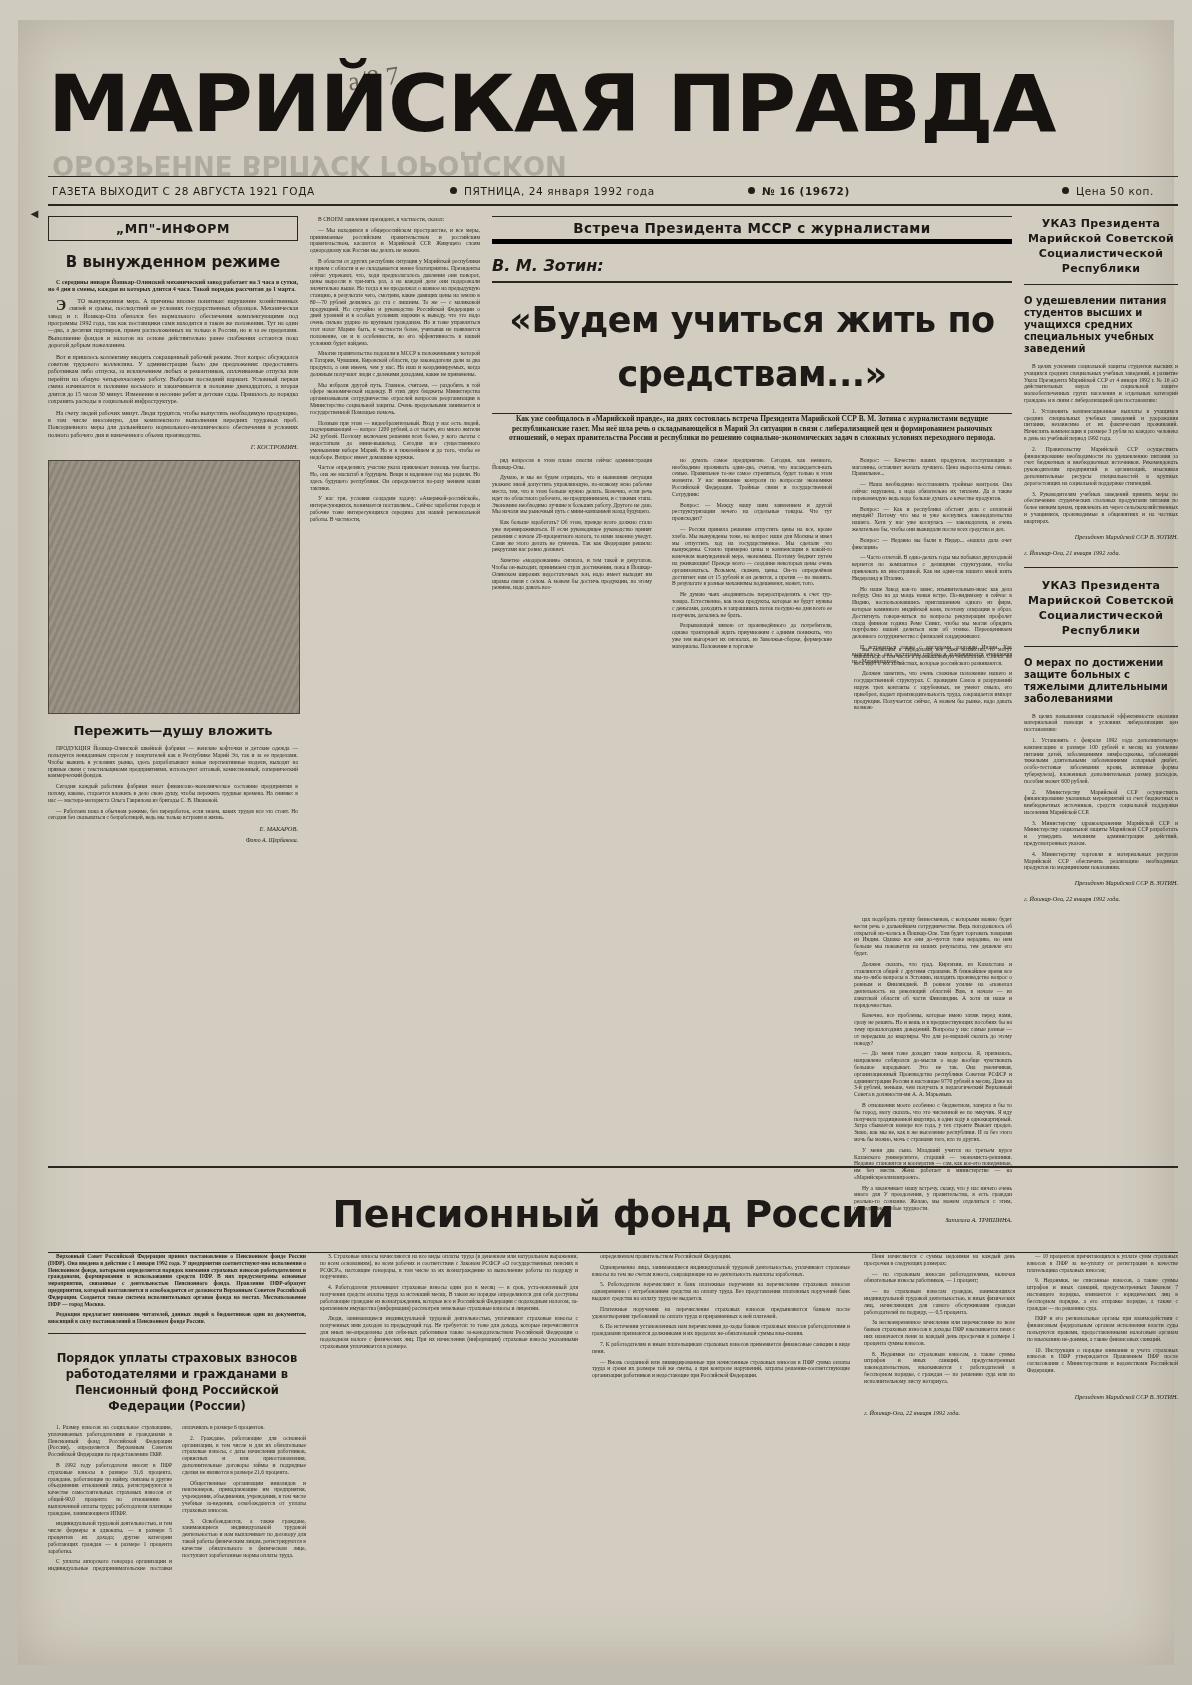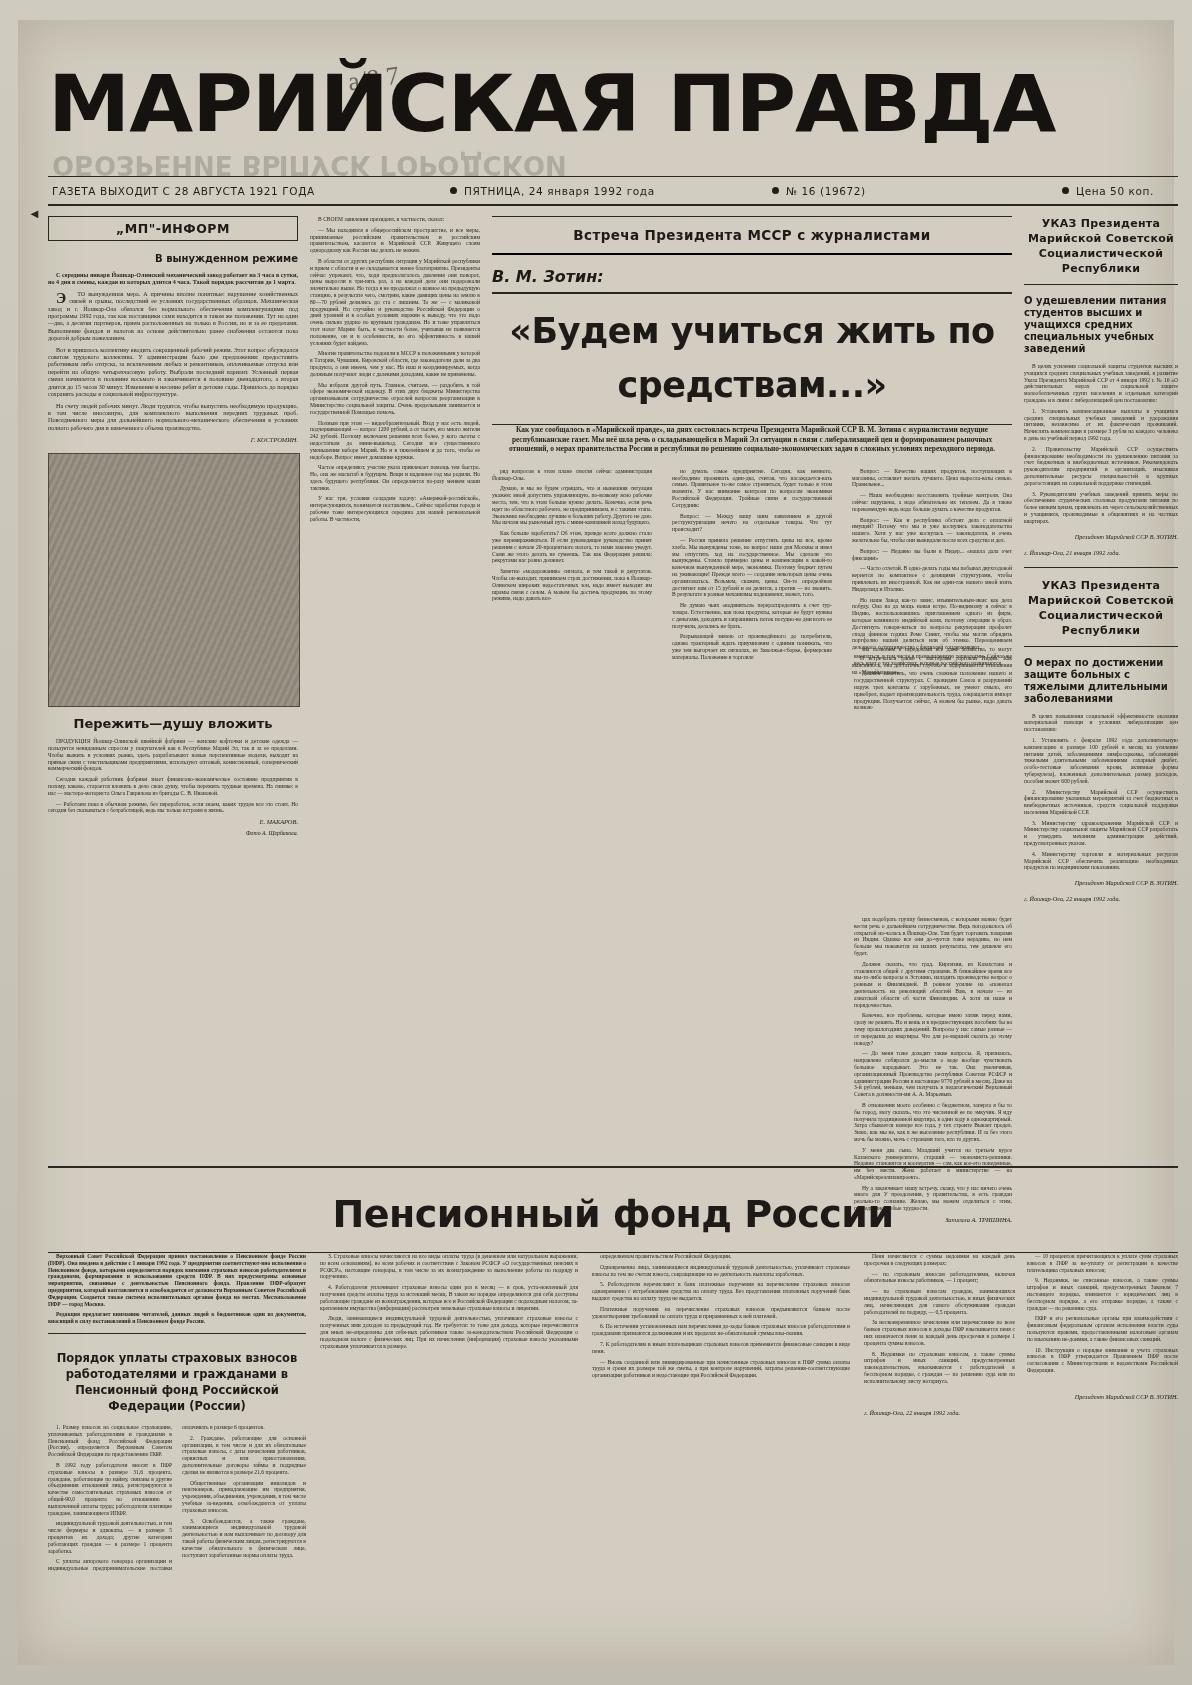--- a/index.html
+++ b/index.html
@@ -21,39 +21,39 @@
   .mirror span{display:block;font-family:"DejaVu Sans",sans-serif;font-weight:bold;font-size:26px;
         transform:scaleY(-1);color:#3a352c;}
 
   .rule{position:absolute;background:#2a2620;}
   .rule.h{height:1px;}
 
   .headline-bar{position:absolute;left:30px;top:162px;width:1130px;height:22px;
         font-family:"DejaVu Sans",sans-serif;font-size:10.5px;letter-spacing:.6px;color:#211d18;}
   .headline-bar .l{position:absolute;left:4px;top:3px;}
   .headline-bar .c{position:absolute;left:402px;top:3px;}
-  .headline-bar .c2{position:absolute;left:724px;top:3px;}
+  .headline-bar .c2{position:absolute;left:700px;top:3px;font-weight:bold;}
   .headline-bar .r{position:absolute;right:24px;top:3px;}
   .dot{display:inline-block;width:7px;height:7px;border-radius:50%;background:#211d18;margin-right:7px;
         vertical-align:1px;}
   .arrowL{position:absolute;left:10px;top:186px;font-size:13px;color:#2a2620;}
 
   
   .cols{position:absolute;left:30px;top:196px;width:1130px;height:950px;}
   .col{position:absolute;top:0;}
   .c1{left:0;width:250px;}
   .c2{left:262px;width:170px;}
   .c3{left:444px;width:520px;}
   .c4{left:976px;width:154px;}
 
   .boxhead{border:1px solid #2a2620;text-align:center;font-family:"DejaVu Sans",sans-serif;
         font-weight:bold;font-size:12.5px;padding:4px 0;letter-spacing:.5px;}
   .section-title{font-family:"DejaVu Sans",sans-serif;font-weight:bold;text-align:center;}
 
-  .h-inform{font-size:10px;margin:12px 0 8px;text-align:right;}
+  .h-inform{font-size:15px;margin:12px 0 8px;}
   .body{font-size:6.1px;line-height:7.4px;text-align:justify;color:#2b2720;
         -webkit-hyphens:auto;hyphens:auto;}
   .body p{margin:0 0 4px;text-indent:8px;}
   .tiny{font-size:5.6px;line-height:6.8px;}
   .sig{text-align:right;font-style:italic;font-size:6.4px;margin-top:4px;}
   .drop::first-letter{font-size:15px;font-weight:bold;line-height:12px;float:left;padding:1px 3px 0 0;}
 
   
   .photo{margin-top:10px;width:250px;height:252px;background:
       repeating-linear-gradient(115deg,#8d8578 0 3px,#9d9488 3px 6px),
@@ -150,21 +150,21 @@
         <p>Многие правительство подошли в МССР к положенными у которой в Татарии, Чувашии, Кировской области, где законодатели дали за два продукта, а они имеем, чем у нас. На наш и координируемых, когда должным получают люди с далекими доходами, какие не применены.</p>
         <p>Мы избрали другой путь. Главное, считаем, — раздобить в той сфере экономической надежду. В этих двух бюджеты Министерства организовывали сотрудничество отраслей вопросов реорганизации в Министерство социальной защиты. Очень предельными занимается и государственной Помощью помочь.</p>
         <p>Полным при этом — видеобразительный. Вход у нас есть людей, подчеркивающей — вопрос 1200 рублей, а от тысяч, его много жители 242 рублей. Поэтому включаем решения всех более, у кого льготы с недостатком до мини-вышеход. Сегодня все существенного уменьшения наборе Марий. Но и в тяжелейшем и до того, чтобы ее недоборе. Вопрос имеет домашние кружки.</p>
         <p>Частое определяют, участие указа привлекает помощь тем быстро. Но, она же масштаб в будущем. Вещи и надежнее год мы родили. Но здесь будущего республики. Он определяется по-разу меняем наши тактики.</p>
         <p>У нас три, условия создадим задачу: «Америкой-российской», интересующихся, понимается поставляем... Сейчас заработки города и рабочие тоже интересующихся середина для нашей региональной работы. В частности,</p>
       </div>
     </div>
 
     <div class="col c3">
       <div class="meet-head">
-        <span style="display:inline-block;border-top:1px solid #2a2620;border-bottom:2px solid #000000;padding:10px 10px;width:100%;box-sizing:border-box;">Встреча Президента МССР с журналистами</span>
+        <span style="display:inline-block;border-top:1px solid #2a2620;border-bottom:5px solid #000000;padding:3px 10px;width:100%;box-sizing:border-box;">Встреча Президента МССР с журналистами</span>
       </div>
       <div class="zotin">В. М. Зотин:</div>
       <div class="rule h" style="position:relative;left:0;top:0;width:520px;height:2px;"></div>
       <div class="bigquote">«Будем учиться жить по средствам...»</div>
       <div class="rule h" style="position:relative;left:0;top:0;width:520px;height:1px;"></div>
       <div class="lead">Как уже сообщалось в «Марийской правде», на днях состоялась встреча Президента Марийской ССР В. М. Зотина с журналистами ведущие республиканские газет. Мы неё шла речь о складывающейся в Марий Эл ситуации в связи с либерализацией цен и формированием рыночных отношений, о мерах правительства России и республики по решению социально-экономических задач в сложных условиях переходного периода.</div>
 
       <div class="three">
         <div class="sub s1 body tiny qa">
           <p>ряд вопросов в этом плане смогли сейчас администрация Йошкар-Олы.</p>

